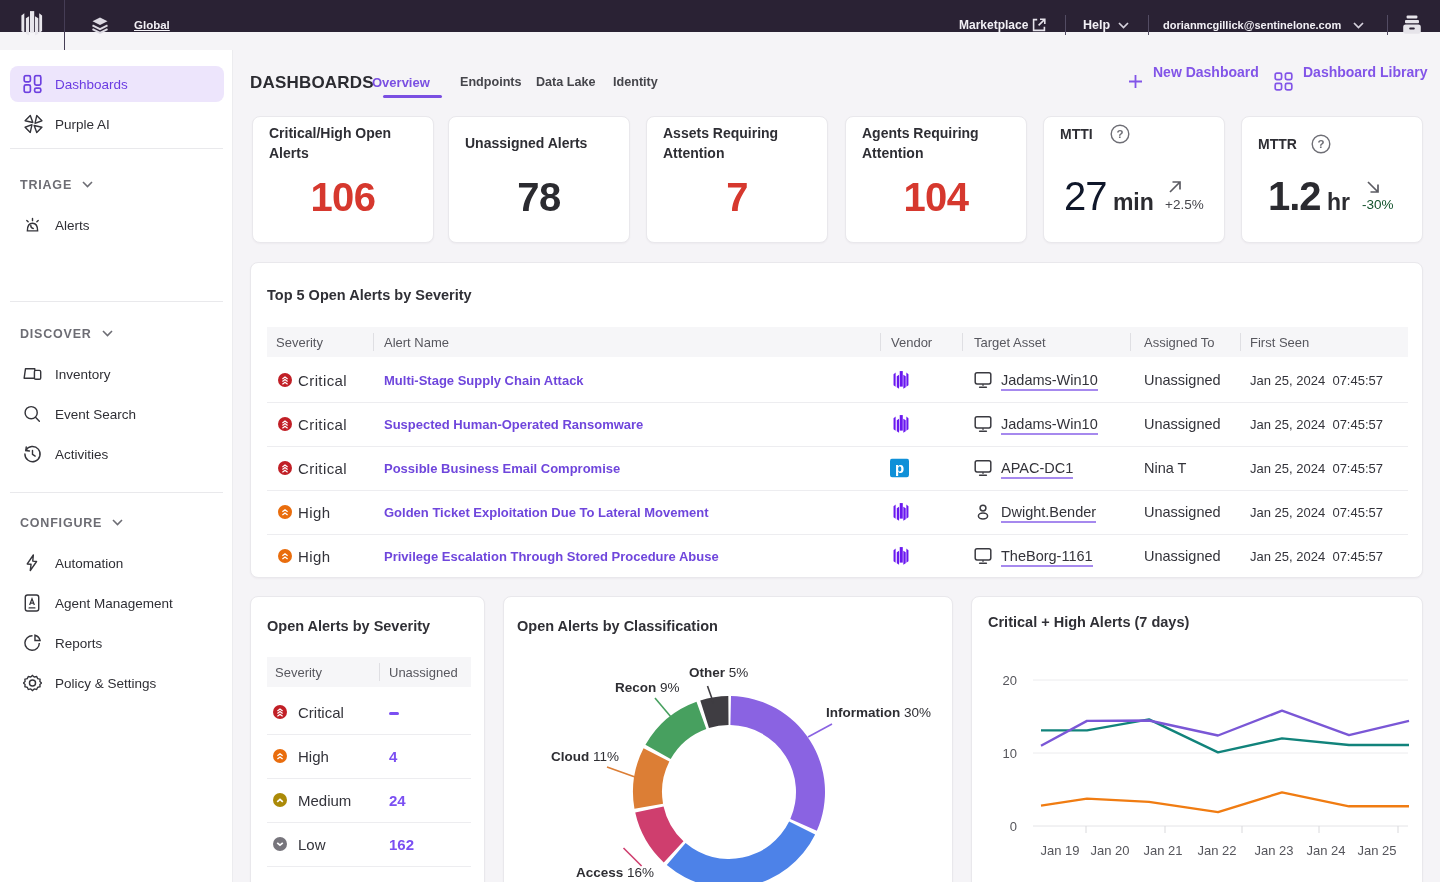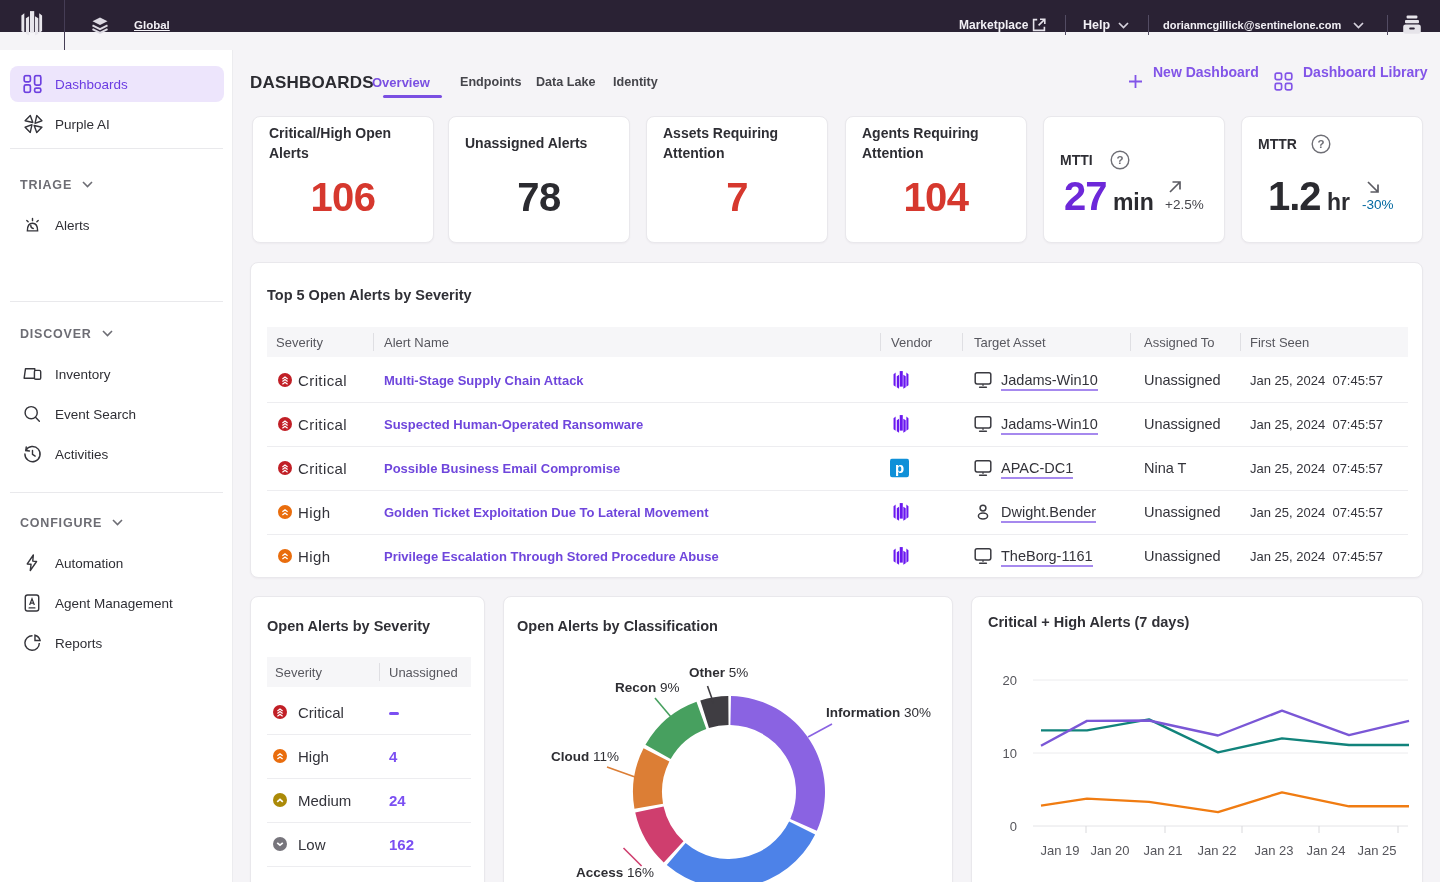--- a/index.html
+++ b/index.html
@@ -172,20 +172,27 @@
     </svg>
     <div class="lbl">Agent Management</div>
   </div>
   <div class="side-item" style="top:573px;">
     <svg class="ic" width="19" height="19" viewBox="0 0 20 20" fill="none" stroke="#35353b" stroke-width="1.5">
       <path d="M17.2 10.0 A7.6 7.6 0 1 1 10 2.4"></path>
       <path d="M12.6 1.8 A7.6 7.6 0 0 1 18.0 7.4 L12.6 7.4 Z"></path>
     </svg>
     <div class="lbl">Reports</div>
   </div>
+  <div class="side-item" style="top:613px;">
+    <svg class="ic" width="19" height="19" viewBox="0 0 20 20" fill="none" stroke="#35353b" stroke-width="1.5">
+      <circle cx="10" cy="10" r="3.2"></circle>
+      <path d="M10 1.6 L12.0 3.4 L14.6 2.8 L15.8 5.2 L18.4 5.8 L18.2 8.4 L20 10 L18.2 11.6 L18.4 14.2 L15.8 14.8 L14.6 17.2 L12.0 16.6 L10 18.4 L8.0 16.6 L5.4 17.2 L4.2 14.8 L1.6 14.2 L1.8 11.6 L0 10 L1.8 8.4 L1.6 5.8 L4.2 5.2 L5.4 2.8 L8.0 3.4 Z" transform="scale(0.95) translate(0.5 0.5)"></path>
+    </svg>
+    <div class="lbl">Policy &amp; Settings</div>
+  </div>
 </div>
 
 <div id="mainhead"></div>
 <div id="pgtitle">DASHBOARDS</div>
 <div class="tab active" style="left:372px;">Overview</div>
 <div id="tabline"></div>
 <div class="tab" style="left:460px;">Endpoints</div>
 <div class="tab" style="left:536px;">Data Lake</div>
 <div class="tab" style="left:613px;">Identity</div>
 <svg style="position:absolute;left:1128px;top:74px" width="15" height="15" viewBox="0 0 15 15">
@@ -210,48 +217,48 @@
 </div>
 <div class="card kpi" style="left:646px;">
   <div class="t">Assets Requiring Attention</div>
   <div class="v red">7</div>
 </div>
 <div class="card kpi" style="left:845px;">
   <div class="t">Agents Requiring Attention</div>
   <div class="v red">104</div>
 </div>
 <div class="card kpi" style="left:1043px;">
-  <div class="t" style="min-height:0; margin-top:33px;">MTTI
+  <div class="t" style="min-height:0; margin-top:7px;">MTTI
     <svg style="margin-left:17px" width="20" height="20" viewBox="0 0 20 20" fill="none">
       <circle cx="10" cy="10" r="8.8" stroke="#6e6e75" stroke-width="1.4"></circle>
       <text x="10" y="14.2" text-anchor="middle" font-size="11.5" font-weight="bold" fill="#6e6e75" font-family="Liberation Sans, sans-serif">?</text>
     </svg>
   </div>
   <div style="position:absolute; left:20px; top:57px; white-space:nowrap;">
-    <span style="font-size:40px; font-weight:bold; color:#6d28d9; letter-spacing:-1px;">27</span><span style="font-size:23px; font-weight:bold; color:#2b2b30;"> min</span>
+    <span style="font-size:40px; font-weight:normal; color:#0f172a; letter-spacing:-1px;">27</span><span style="font-size:23px; font-weight:bold; color:#2b2b30;"> min</span>
   </div>
   <svg style="position:absolute; left:124px; top:63px;" width="14" height="14" viewBox="0 0 14 14">
         <path d="M2 12 L11.5 2.5 M4.5 2 H12 V9.5" stroke="#5c5c63" stroke-width="1.7" fill="none"></path>
       </svg>
   <div style="position:absolute; left:121px; top:80px; font-size:13.5px; color:#46464c;">+2.5%</div>
 </div>
 <div class="card kpi" style="left:1241px;">
   <div class="t" style="min-height:0; margin-top:17px;">MTTR
     <svg style="margin-left:14px" width="20" height="20" viewBox="0 0 20 20" fill="none">
       <circle cx="10" cy="10" r="8.8" stroke="#6e6e75" stroke-width="1.4"></circle>
       <text x="10" y="14.2" text-anchor="middle" font-size="11.5" font-weight="bold" fill="#6e6e75" font-family="Liberation Sans, sans-serif">?</text>
     </svg>
   </div>
   <div style="position:absolute; left:26px; top:57px; white-space:nowrap;">
     <span style="font-size:40px; font-weight:bold; color:#2b2b30; letter-spacing:-1px;">1.2</span><span style="font-size:23px; font-weight:bold; color:#2b2b30;"> hr</span>
   </div>
   <svg style="position:absolute; left:124px; top:63px;" width="14" height="14" viewBox="0 0 14 14">
         <path d="M2 2 L11.5 11.5 M12 4.5 V12 H4.5" stroke="#5c5c63" stroke-width="1.7" fill="none"></path>
       </svg>
-  <div style="position:absolute; left:120px; top:80px; font-size:13.5px; color:#0369a1;">-30%</div>
+  <div style="position:absolute; left:120px; top:80px; font-size:13.5px; color:#14532d;">-30%</div>
 </div>
 
 <div class="card" style="left:250px; top:262px; width:1173px; height:316px;">
   <div class="ctitle" style="position:absolute; left:16px; top:24px;">Top 5 Open Alerts by Severity</div>
   <div class="th-strip" style="left:16px; top:64px; width:1141px; height:30px;">
     <div class="th-lbl" style="left:9px;">Severity</div>
     <div class="th-lbl" style="left:117px;">Alert Name</div>
     <div class="th-lbl" style="left:624px;">Vendor</div>
     <div class="th-lbl" style="left:707px;">Target Asset</div>
     <div class="th-lbl" style="left:877px;">Assigned To</div>

